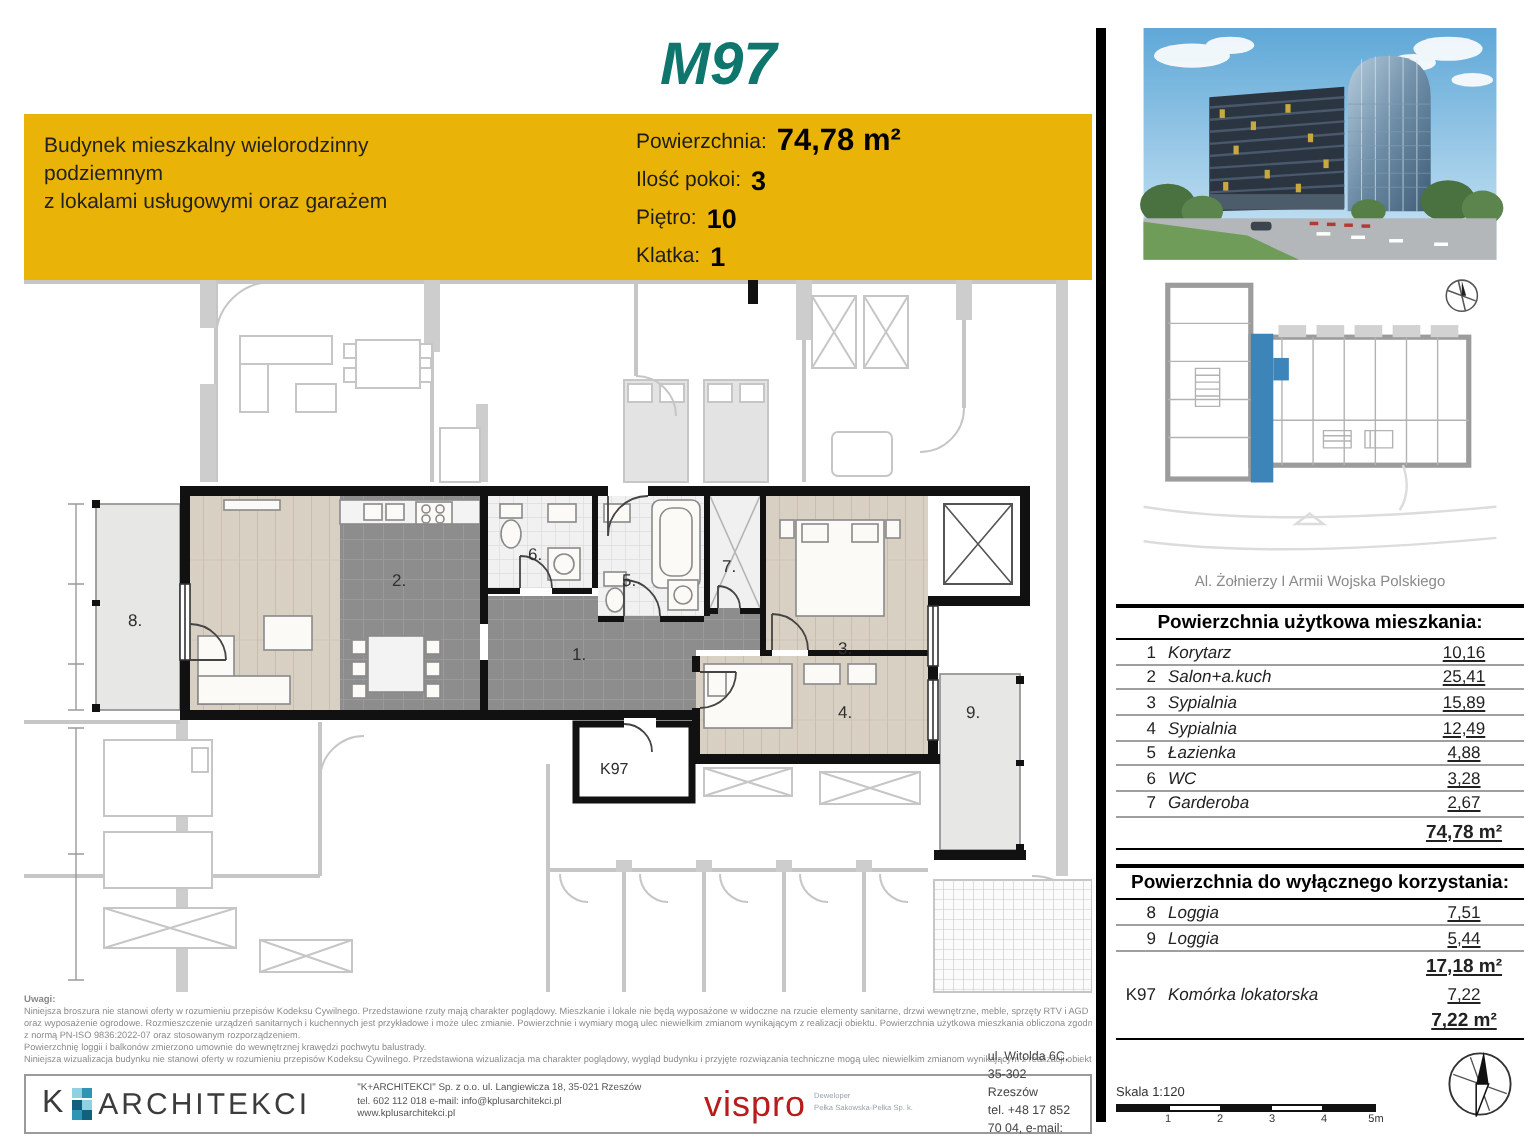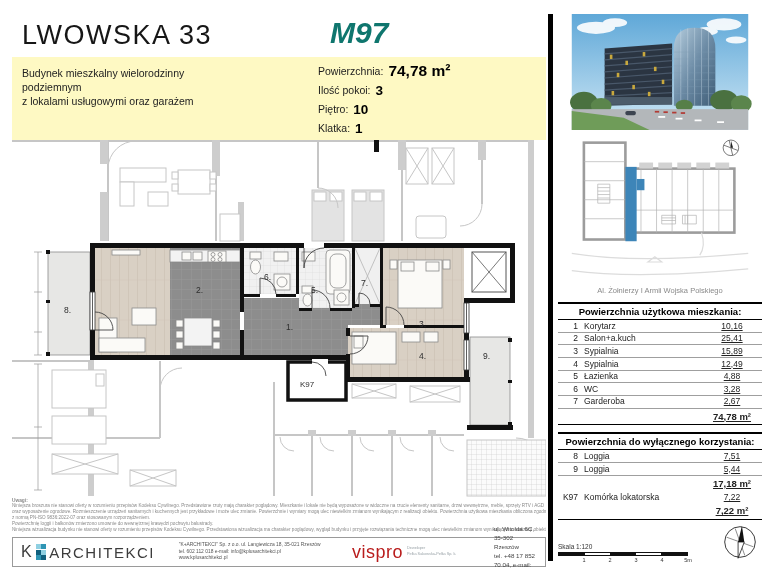--- a/index.html
+++ b/index.html
@@ -3,21 +3,21 @@
 <meta charset="utf-8">
 <style>
   * { box-sizing: border-box; margin: 0; padding: 0; }
   body { font-family: "Liberation Sans", sans-serif; background: #fff; }
   .page { position: relative; width: 770px; height: 570px; background: #fff; overflow: hidden; }
 
   
   .title-band { position: absolute; left: 12px; top: 14px; width: 534px; height: 43px; background: #fff; }
   .project-title { position: absolute; left: 10px; top: 6px; font-size: 27px; letter-spacing: 1.5px; color: #161616; font-weight: 400; }
   .unit-code { position: absolute; left: 318px; top: 2px; font-size: 30px; font-weight: 800; font-style: italic; color: #0f766e; }
-  .gray-panel { position: absolute; left: 12px; top: 57px; width: 534px; height: 83px; background: #fef9c3; }
+  .gray-panel { position: absolute; left: 12px; top: 57px; width: 534px; height: 83px; background: #eab308; }
   .building-desc { position: absolute; left: 10px; top: 9px; font-size: 10.5px; line-height: 1.35; color: #222; }
   .specs { position: absolute; left: 306px; top: 5px; }
   .spec-row { display: flex; align-items: center; gap: 5px; margin-bottom: 1px; height: 18px; }
   .spec-label { font-size: 10.5px; color: #1c1c1c; }
   .spec-value { font-size: 13.5px; font-weight: 700; color: #000; }
   .spec-row.big .spec-value { font-size: 15.5px; }
 
   
   .plan-area { position: absolute; left: 12px; top: 140px; width: 534px; height: 357px; }
 
@@ -28,21 +28,21 @@
   .right-col { position: absolute; left: 558px; top: 14px; width: 204px; height: 552px; display: flex; flex-direction: column; }
   .photo { width: 204px; height: 134px; }
   .siteplan { width: 204px; height: 176px; margin-top: 4px; }
   .street-label { margin-top: 0px; text-align: center; font-size: 7.5px; color: #8a8a8a; }
 
   .area-table { margin-top: 7px; border-top: 2px solid #000; border-bottom: 1.5px solid #000; }
   .tbl-title { font-size: 9.5px; font-weight: 700; text-align: center; padding: 2px 0 2px 0; border-bottom: 1.5px solid #000; color: #000; }
   .trow { display: flex; font-size: 8.5px; line-height: 1.25; color: #222; border-bottom: 0.6px solid #9f9f9f; padding: 0.5px 2px; }
   .trow.nolane { border-bottom: none; }
   .tno { width: 24px; text-align: right; padding-right: 6px; }
-  .tname { flex: 1; }
+  .tname { flex: 1; font-style: italic; }
   .tval { width: 56px; text-align: center; text-decoration: underline; }
   .trow.total { border-bottom: none; font-weight: 700; font-size: 9.5px; padding: 2px 2px; }
 
   .scale-row { margin-top: auto; display: flex; justify-content: space-between; align-items: flex-end; padding-bottom: 2px; }
   .scale-block { width: 140px; }
   .scale-label { font-size: 6.5px; color: #333; margin-bottom: 2px; }
   .scale-bar { display: flex; width: 130px; height: 4px; border: 0.8px solid #111; }
   .scale-seg { flex: 1; }
   .scale-ticks { position: relative; width: 130px; height: 8px; }
   .scale-ticks span { position: absolute; top: 1px; transform: translateX(-50%); font-size: 5.5px; color: #333; }
@@ -65,21 +65,20 @@
   .vlogo .vtext { font-size: 18px; font-weight: 400; color: #b91c1c; letter-spacing: 0.5px; }
   .v-tagline { font-size: 3.8px; color: #9aa3a8; line-height: 1.5; }
   .v-contact { flex: 1; font-size: 6.2px; line-height: 1.45; color: #444; }
 </style>
 </head>
 <body>
 
 <div class="page">
 
   <div class="title-band">
-    <div class="project-title">LWOWSKA 33</div>
     <div class="unit-code">M97</div>
   </div>
   <div class="gray-panel">
     <div class="building-desc disclaimer-lines-like">
         <div>Budynek mieszkalny wielorodzinny</div>
         <div>podziemnym</div>
         <div>z lokalami usługowymi oraz garażem</div>
       </div>
     <div class="specs">
       <div class="spec-row big">

